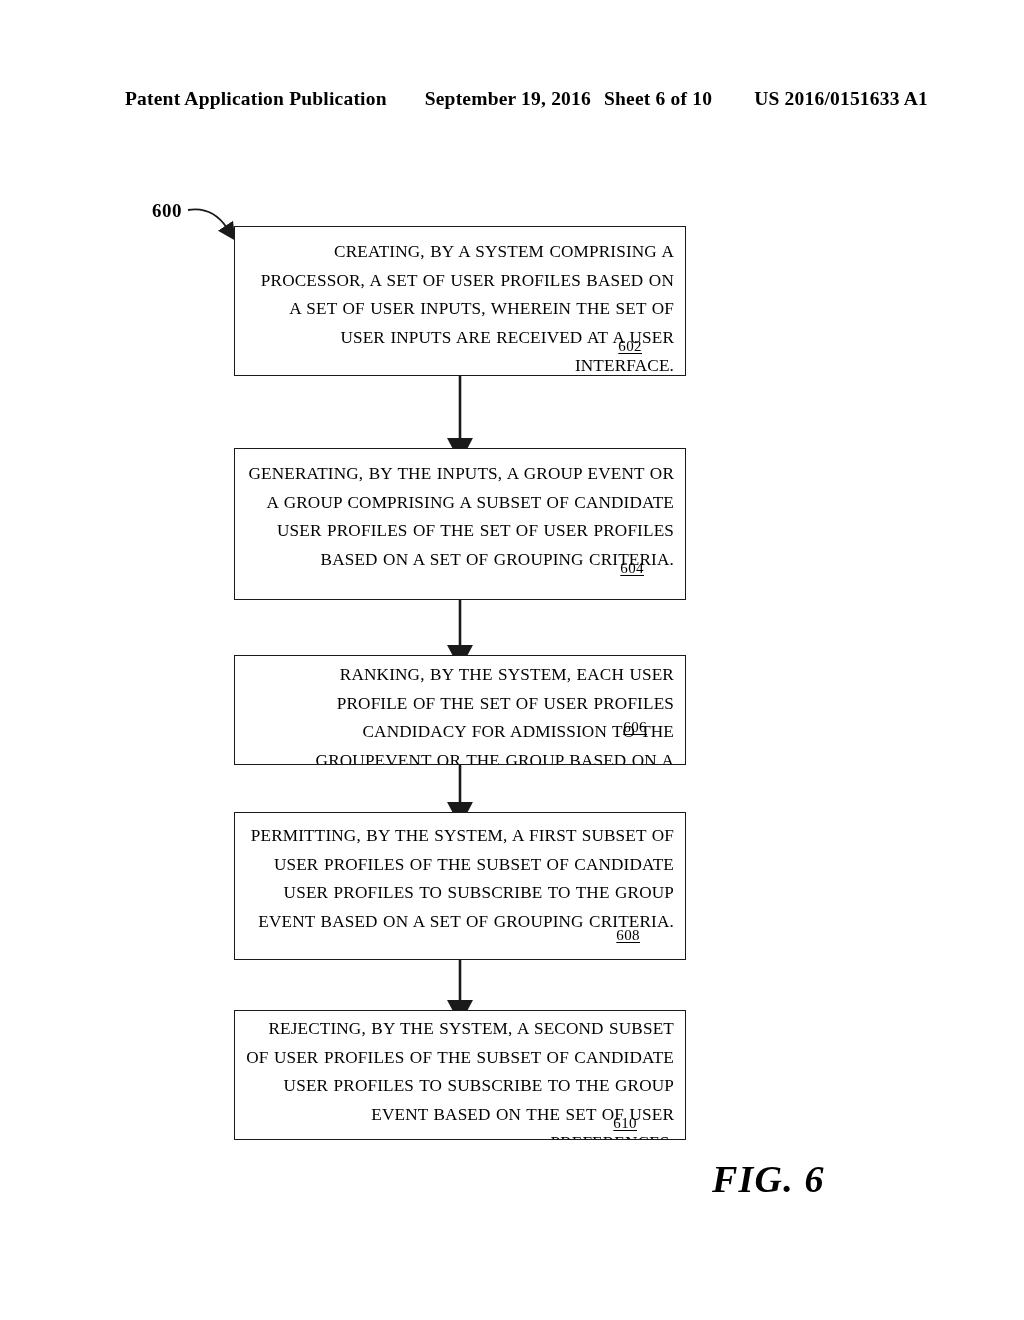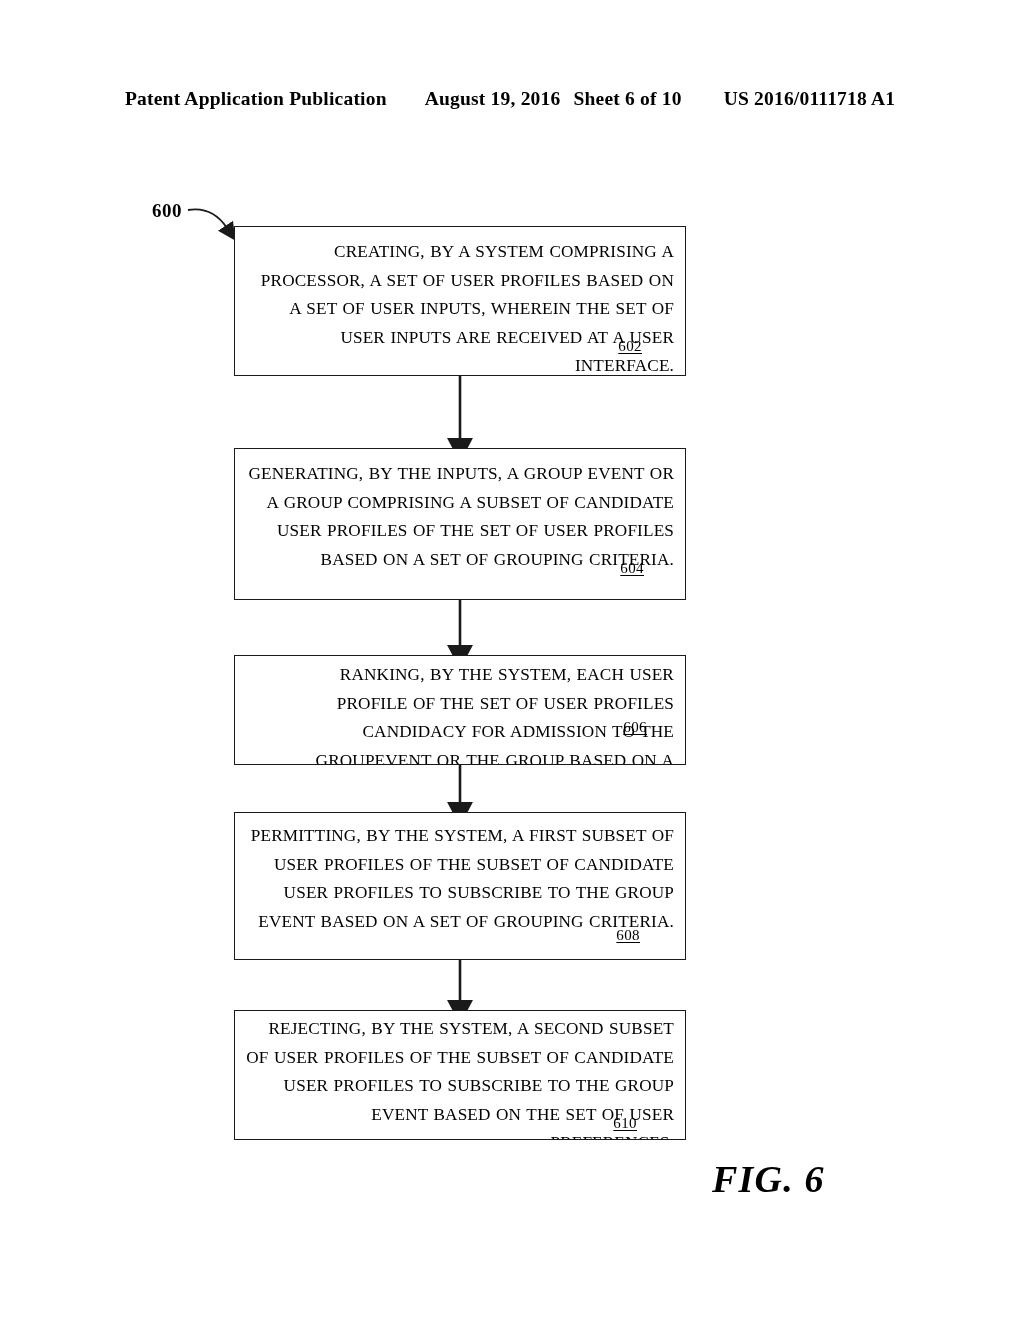--- a/index.html
+++ b/index.html
@@ -121,23 +121,23 @@
     font-size: 38px;
     letter-spacing: 1.2px;
     font-style: italic;
   }
 </style>
 </head>
 <body>
 
 <div class="page-header">
   <span class="hdr-pub">Patent Application Publication</span>
-  <span class="hdr-date">August 19, 2016</span>
+  <span class="hdr-date">September 19, 2016</span>
   <span class="hdr-sheet">Sheet 6 of 10</span>
-  <span class="hdr-num">US 2016/0111718 A1</span>
+  <span class="hdr-num">US 2016/0151633 A1</span>
 </div>
 
 <div class="flowchart">
 
   <span class="fig-ref-600">600</span>
 
   <svg class="connector" viewBox="0 0 1024 1320" xmlns="http://www.w3.org/2000/svg">
     <defs>
       <marker id="arrowhead" markerWidth="11" markerHeight="11" refX="1.2" refY="5" orient="auto" markerUnits="strokeWidth">
         <path d="M0,0 L0,10 L9.5,5 z" fill="#1a1a1a"></path>

